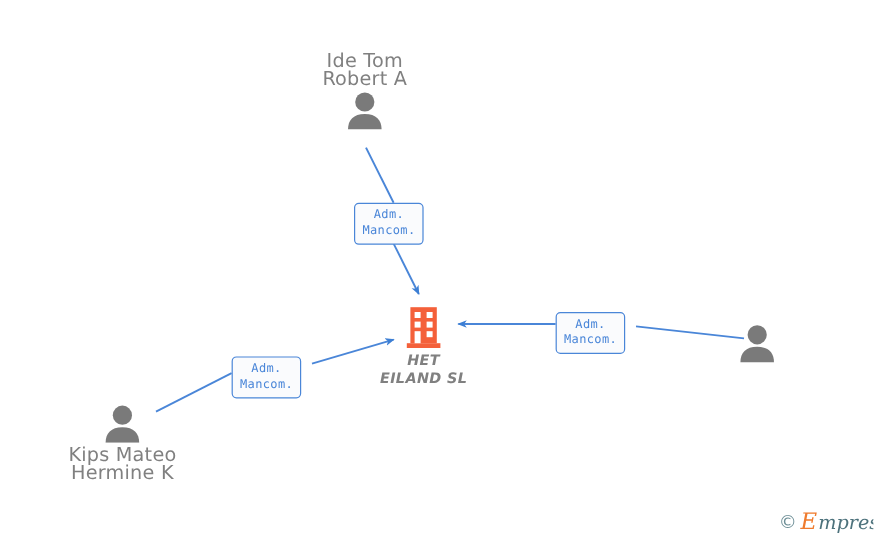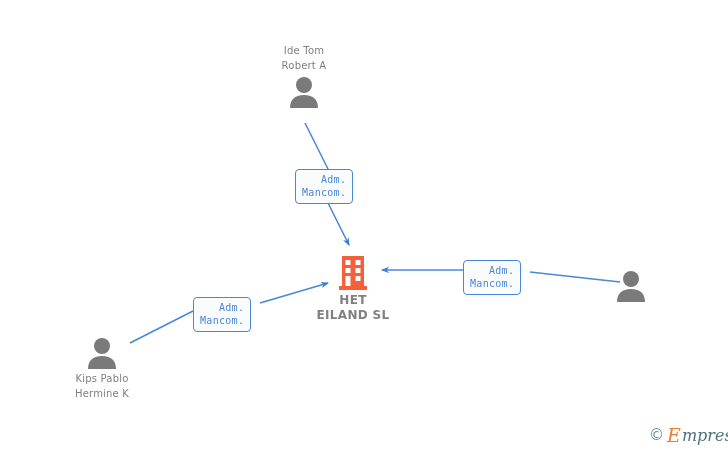--- a/index.html
+++ b/index.html
@@ -32,35 +32,36 @@
     text-align: center;
   }
   .person .avatar {
     display: block;
     margin: 0 auto;
     width: 34px;
     height: 32px;
   }
   .person .pname {
     margin-top: 3px;
-    font-size: 10px;
+    font-size: 16px;
     line-height: 14.5px;
     color: #808080;
     white-space: pre-line;
     letter-spacing: 0.2px;
   }
   .person.above .pname {
     margin: 0 0 3px 0;
   }
 
   
   #company {
     position: absolute;
     width: 120px;
     text-align: center;
+    font-style: italic;
   }
   #company .bldg {
     display: block;
     margin: 0 auto;
     width: 30px;
     height: 36px;
   }
   #company .cname {
     margin-top: 2px;
     font-size: 12px;
@@ -75,21 +76,21 @@
   .relbox {
     position: absolute;
     box-sizing: border-box;
     border: 1px solid #4a86d8;
     border-radius: 4px;
     background: #fafbfd;
     color: #4a86d8;
     font-family: "DejaVu Sans Mono", monospace;
     font-size: 10px;
     line-height: 13px;
-    text-align: right;
+    text-align: center;
     padding: 3px 6px 4px 6px;
     white-space: pre-line;
     letter-spacing: 0.3px;
   }
 
   
   #watermark {
     position: absolute;
     display: flex;
     align-items: center;
@@ -149,21 +150,21 @@
       <circle cx="17" cy="9" r="8" fill="#7a7a7a"></circle>
       <path d="M17 19 C 7.5 19 3 24 3 32 L 31 32 C 31 24 26.5 19 17 19 Z" fill="#7a7a7a"></path>
     </svg>
   </div>
 
   <div class="person" style="left:42px; top:337px;">
     <svg class="avatar" viewBox="0 0 34 32" xmlns="http://www.w3.org/2000/svg">
       <circle cx="17" cy="9" r="8" fill="#7a7a7a"></circle>
       <path d="M17 19 C 7.5 19 3 24 3 32 L 31 32 C 31 24 26.5 19 17 19 Z" fill="#7a7a7a"></path>
     </svg>
-    <div class="pname">Kips Pablo
+    <div class="pname">Kips Mateo
 Hermine K</div>
   </div>
 
   <div class="person" style="left:571px; top:270px;">
     <svg class="avatar" viewBox="0 0 34 32" xmlns="http://www.w3.org/2000/svg">
       <circle cx="17" cy="9" r="8" fill="#7a7a7a"></circle>
       <path d="M17 19 C 7.5 19 3 24 3 32 L 31 32 C 31 24 26.5 19 17 19 Z" fill="#7a7a7a"></path>
     </svg>
   </div>
 

